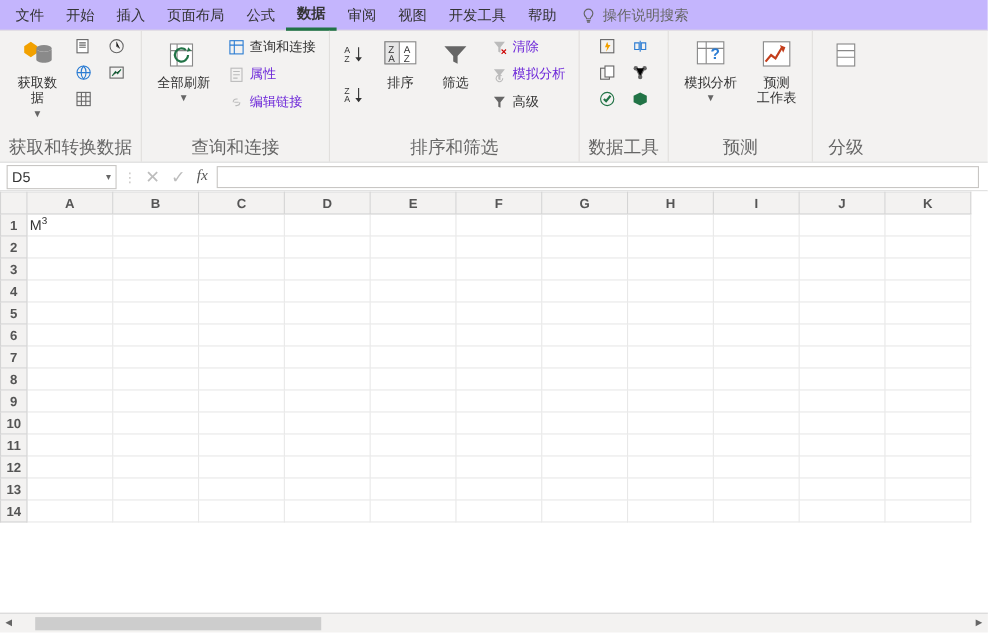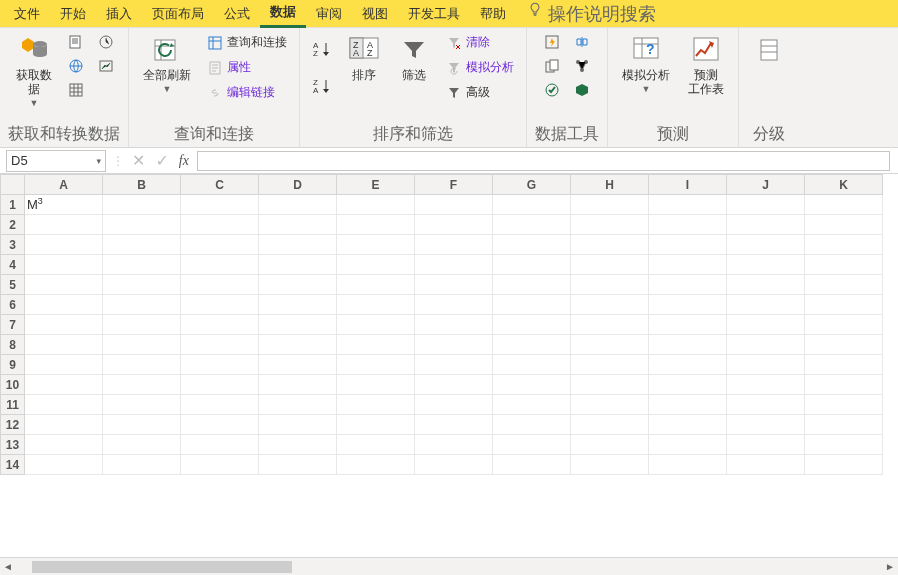--- a/index.html
+++ b/index.html
@@ -1,20 +1,20 @@
 <!DOCTYPE html>
 <html><head>
 <meta charset="utf-8">
 <style>
 * { margin:0; padding:0; box-sizing:border-box; font-family:"Microsoft YaHei","Segoe UI",sans-serif; }
 body { background:#fff; width:898px; height:575px; overflow:hidden; font-size:12px; color:#333; }
-.tabs { display:flex; align-items:center; height:28px; background:#fde047; border-bottom:1px solid #e1dfdd; padding:0 4px; }
+.tabs { display:flex; align-items:center; height:28px; background:#c4b5fd; border-bottom:1px solid #e1dfdd; padding:0 4px; }
 .tab { padding:4px 10px; font-size:13px; cursor:pointer; color:#333; }
 .tab.active { border-bottom:3px solid #217346; font-weight:600; }
-.tell-me { display:flex; align-items:flex-start; margin-left:12px; color:#666; font-size:18px; gap:6px; }
+.tell-me { display:flex; align-items:center; margin-left:12px; color:#666; font-size:13px; gap:6px; }
 .ribbon { display:flex; height:120px; background:#f3f2f1; border-bottom:1px solid #d6d6d6; }
 .group { display:flex; flex-direction:column; align-items:center; justify-content:space-between; padding:4px 8px 2px; border-right:1px solid #e1dfdd; }
 .group-body { display:flex; align-items:flex-start; gap:6px; flex:1; }
 .group-label { font-size:16px; color:#666; padding-top:2px; text-align:center; white-space:nowrap; }
 .big-btn { display:flex; flex-direction:column; align-items:center; justify-content:flex-start; padding:2px 6px; cursor:pointer; gap:2px; }
 .big-btn .ic { width:32px; height:32px; display:flex; align-items:center; justify-content:center; }
 .big-btn .lbl { font-size:12px; text-align:center; line-height:14px; white-space:nowrap; }
 .small-col { display:flex; flex-direction:column; gap:4px; }
 .small-btn { display:flex; align-items:center; gap:4px; padding:2px 4px; cursor:pointer; font-size:12px; white-space:nowrap; }
 .small-btn.dis { color:#6d28d9; }

